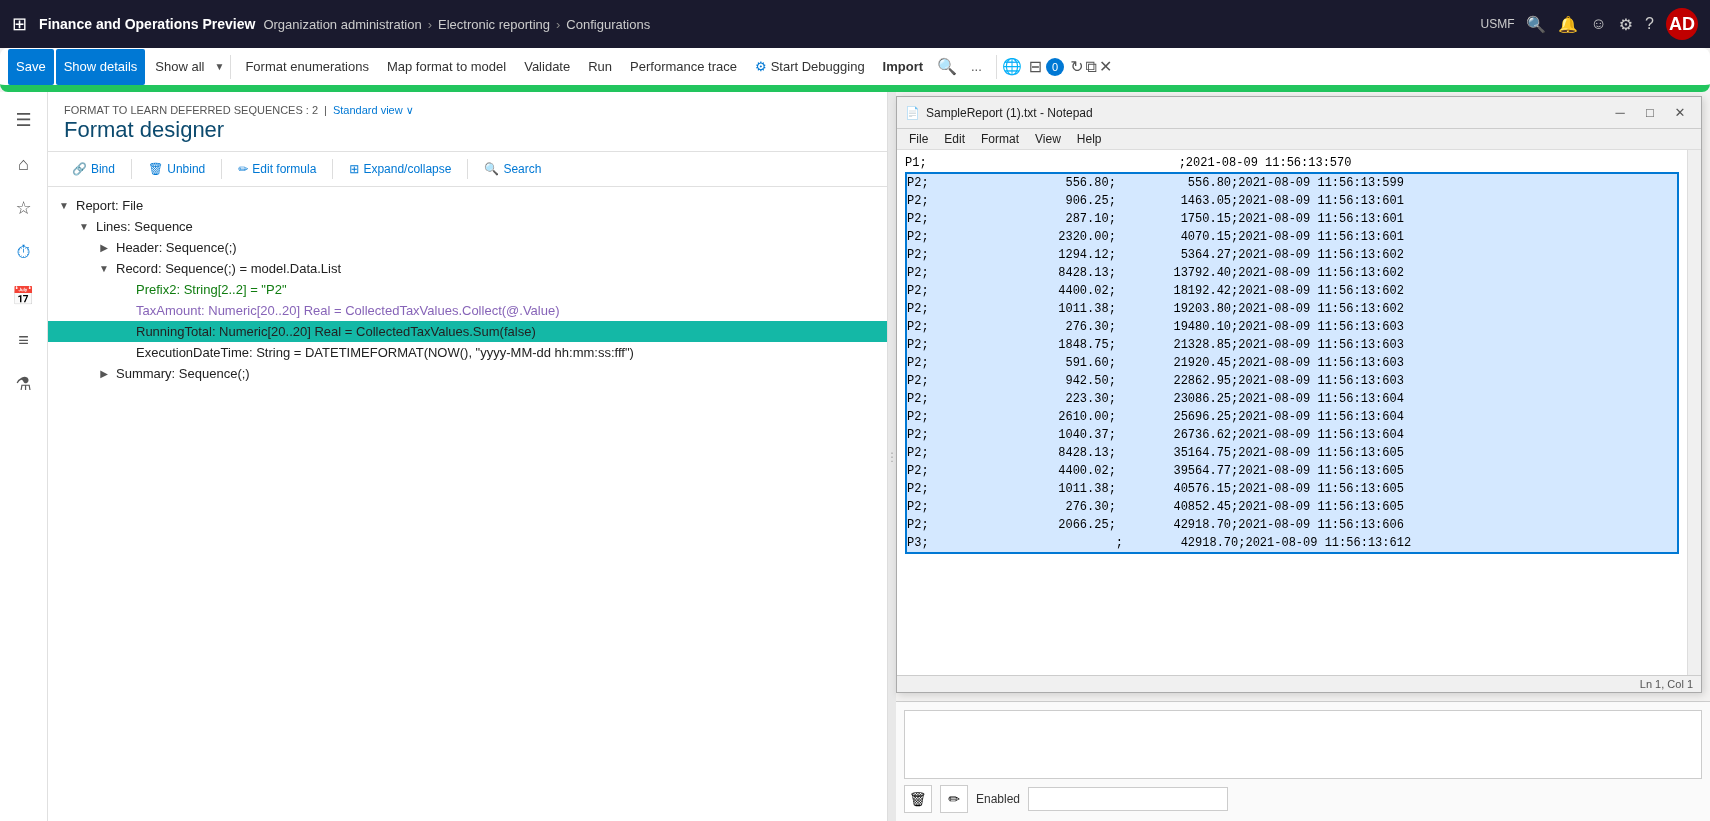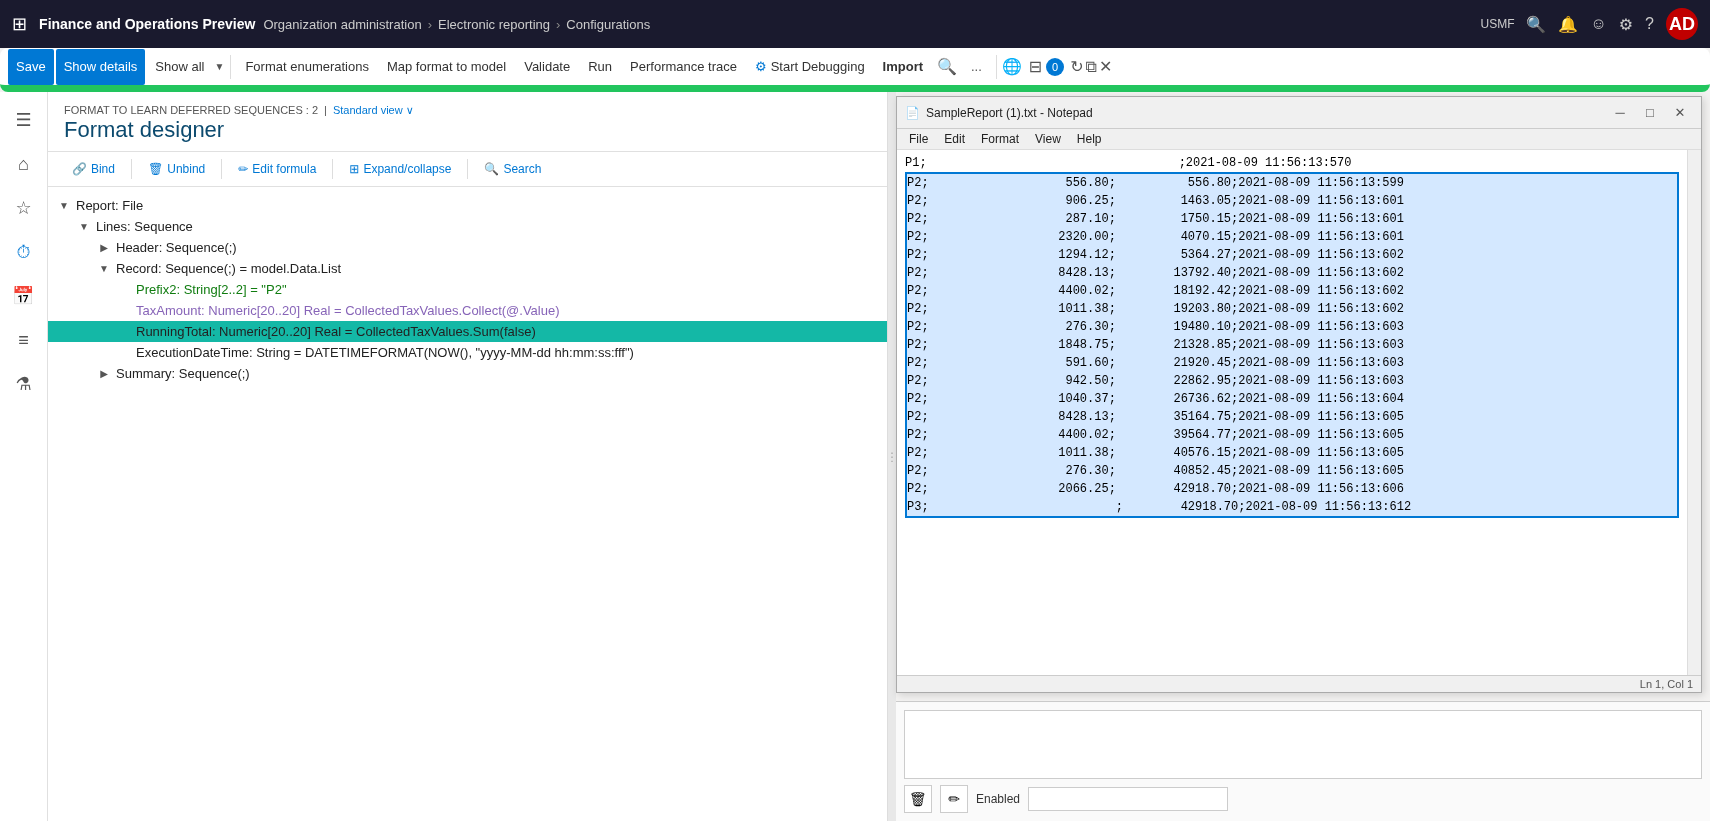--- a/index.html
+++ b/index.html
@@ -495,20 +495,22 @@
 </span><span class="text-line" style="background-color: rgb(212, 232, 255); border-left: 2px solid rgb(0, 120, 212); border-right: 2px solid rgb(0, 120, 212);">P2;                   287.10;         1750.15;2021-08-09 11:56:13:601
 </span><span class="text-line" style="background-color: rgb(212, 232, 255); border-left: 2px solid rgb(0, 120, 212); border-right: 2px solid rgb(0, 120, 212);">P2;                  2320.00;         4070.15;2021-08-09 11:56:13:601
 </span><span class="text-line" style="background-color: rgb(212, 232, 255); border-left: 2px solid rgb(0, 120, 212); border-right: 2px solid rgb(0, 120, 212);">P2;                  1294.12;         5364.27;2021-08-09 11:56:13:602
 </span><span class="text-line" style="background-color: rgb(212, 232, 255); border-left: 2px solid rgb(0, 120, 212); border-right: 2px solid rgb(0, 120, 212);">P2;                  8428.13;        13792.40;2021-08-09 11:56:13:602
 </span><span class="text-line" style="background-color: rgb(212, 232, 255); border-left: 2px solid rgb(0, 120, 212); border-right: 2px solid rgb(0, 120, 212);">P2;                  4400.02;        18192.42;2021-08-09 11:56:13:602
 </span><span class="text-line" style="background-color: rgb(212, 232, 255); border-left: 2px solid rgb(0, 120, 212); border-right: 2px solid rgb(0, 120, 212);">P2;                  1011.38;        19203.80;2021-08-09 11:56:13:602
 </span><span class="text-line" style="background-color: rgb(212, 232, 255); border-left: 2px solid rgb(0, 120, 212); border-right: 2px solid rgb(0, 120, 212);">P2;                   276.30;        19480.10;2021-08-09 11:56:13:603
 </span><span class="text-line" style="background-color: rgb(212, 232, 255); border-left: 2px solid rgb(0, 120, 212); border-right: 2px solid rgb(0, 120, 212);">P2;                  1848.75;        21328.85;2021-08-09 11:56:13:603
 </span><span class="text-line" style="background-color: rgb(212, 232, 255); border-left: 2px solid rgb(0, 120, 212); border-right: 2px solid rgb(0, 120, 212);">P2;                   591.60;        21920.45;2021-08-09 11:56:13:603
 </span><span class="text-line" style="background-color: rgb(212, 232, 255); border-left: 2px solid rgb(0, 120, 212); border-right: 2px solid rgb(0, 120, 212);">P2;                   942.50;        22862.95;2021-08-09 11:56:13:603
+</span><span class="text-line" style="background-color: rgb(212, 232, 255); border-left: 2px solid rgb(0, 120, 212); border-right: 2px solid rgb(0, 120, 212);">P2;                   223.30;        23086.25;2021-08-09 11:56:13:604
+</span><span class="text-line" style="background-color: rgb(212, 232, 255); border-left: 2px solid rgb(0, 120, 212); border-right: 2px solid rgb(0, 120, 212);">P2;                  2610.00;        25696.25;2021-08-09 11:56:13:604
 </span><span class="text-line" style="background-color: rgb(212, 232, 255); border-left: 2px solid rgb(0, 120, 212); border-right: 2px solid rgb(0, 120, 212);">P2;                  1040.37;        26736.62;2021-08-09 11:56:13:604
 </span><span class="text-line" style="background-color: rgb(212, 232, 255); border-left: 2px solid rgb(0, 120, 212); border-right: 2px solid rgb(0, 120, 212);">P2;                  8428.13;        35164.75;2021-08-09 11:56:13:605
 </span><span class="text-line" style="background-color: rgb(212, 232, 255); border-left: 2px solid rgb(0, 120, 212); border-right: 2px solid rgb(0, 120, 212);">P2;                  4400.02;        39564.77;2021-08-09 11:56:13:605
 </span><span class="text-line" style="background-color: rgb(212, 232, 255); border-left: 2px solid rgb(0, 120, 212); border-right: 2px solid rgb(0, 120, 212);">P2;                  1011.38;        40576.15;2021-08-09 11:56:13:605
 </span><span class="text-line" style="background-color: rgb(212, 232, 255); border-left: 2px solid rgb(0, 120, 212); border-right: 2px solid rgb(0, 120, 212);">P2;                   276.30;        40852.45;2021-08-09 11:56:13:605
 </span><span class="text-line" style="background-color: rgb(212, 232, 255); border-left: 2px solid rgb(0, 120, 212); border-right: 2px solid rgb(0, 120, 212);">P2;                  2066.25;        42918.70;2021-08-09 11:56:13:606
 </span><span class="text-line" style="background-color: rgb(212, 232, 255); border-bottom: 2px solid rgb(0, 120, 212); border-left: 2px solid rgb(0, 120, 212); border-right: 2px solid rgb(0, 120, 212);">P3;                          ;        42918.70;2021-08-09 11:56:13:612
 </span></div>
           <div class="notepad-scrollbar-right"></div>
         </div>

